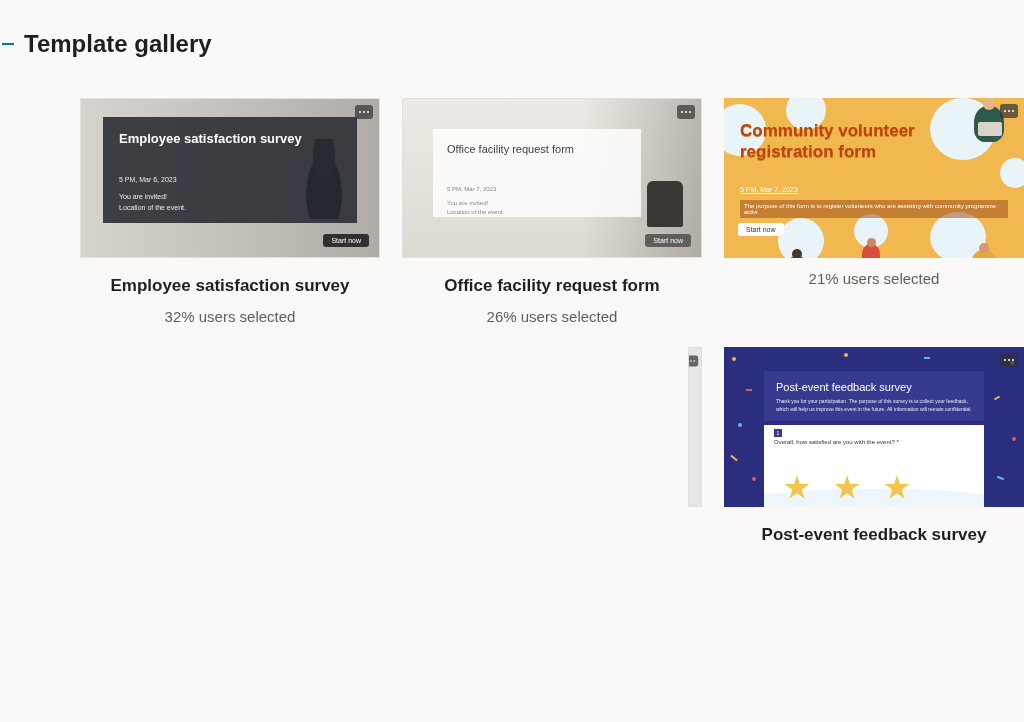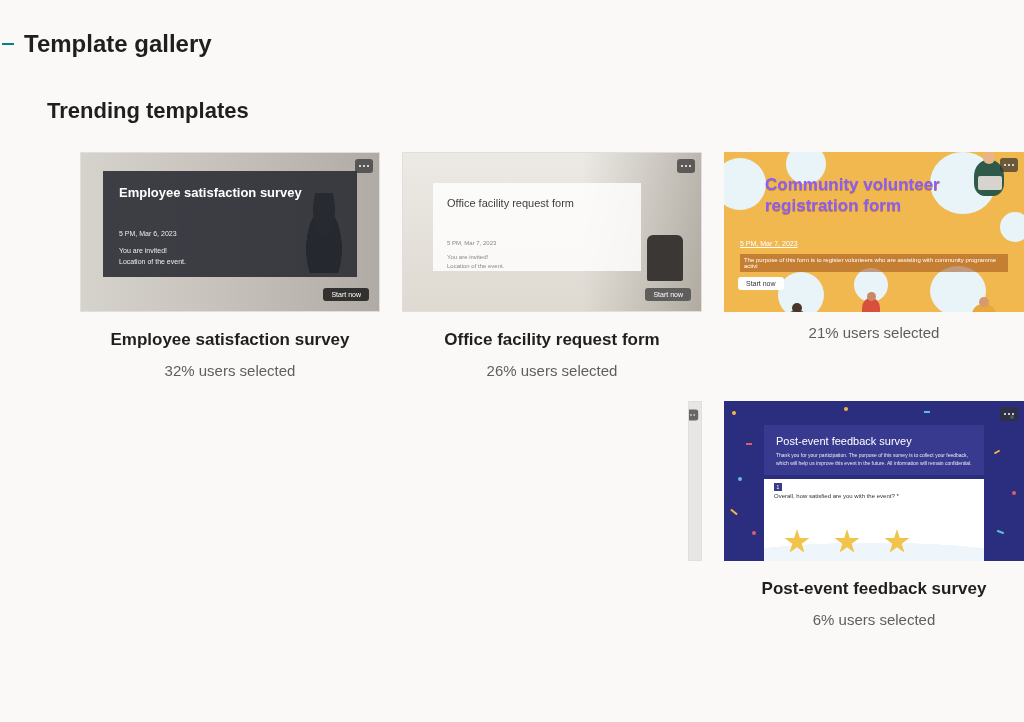--- a/index.html
+++ b/index.html
@@ -181,24 +181,23 @@
     .shape {
       position: absolute;
       border-radius: 50%;
       background: #e8f4f8;
     }
     .thumb3-title {
       position: absolute;
       left: 16px; top: 22px;
       font-size: 17px;
       font-weight: 700;
-      color: #8b5cf6;
+      color: #c2410c;
       line-height: 1.25;
       text-shadow: 0 1px 0 #c8872b;
-      margin-left: 25px;
     }
     .thumb3-meta-row {
       position: absolute;
       left: 16px; top: 88px;
       font-size: 7px;
       color: #fff;
       text-decoration: underline;
     }
     .thumb3-band {
       position: absolute;
@@ -282,21 +281,20 @@
   </style>
 </head>
 <body>
 
 <div class="header-row">
   <div class="collapse-icon"></div>
   <div class="header-title">Template gallery</div>
 </div>
 
 <div class="section">
-  <div class="section-title">Trending templates</div>
 
   <div class="grid">
 
     <div class="card">
       <div class="thumb">
         <div class="thumb1-bg"></div>
         <div class="thumb1-person"></div>
         <div class="thumb1-panel">
           <div class="thumb1-title">Employee satisfaction survey</div>
           <div class="thumb1-meta">5 PM, Mar 6, 2023</div>
@@ -419,17 +417,16 @@
             <div class="star"></div>
           </div>
         </div>
         <div class="meatball">
             <span></span>
             <span></span>
             <span></span>
           </div>
       </div>
       <div class="card-title">Post-event feedback survey</div>
-      <div class="card-sub">6% users selected</div>
     </div>
 
   </div>
 </div>
 
 </body></html>

